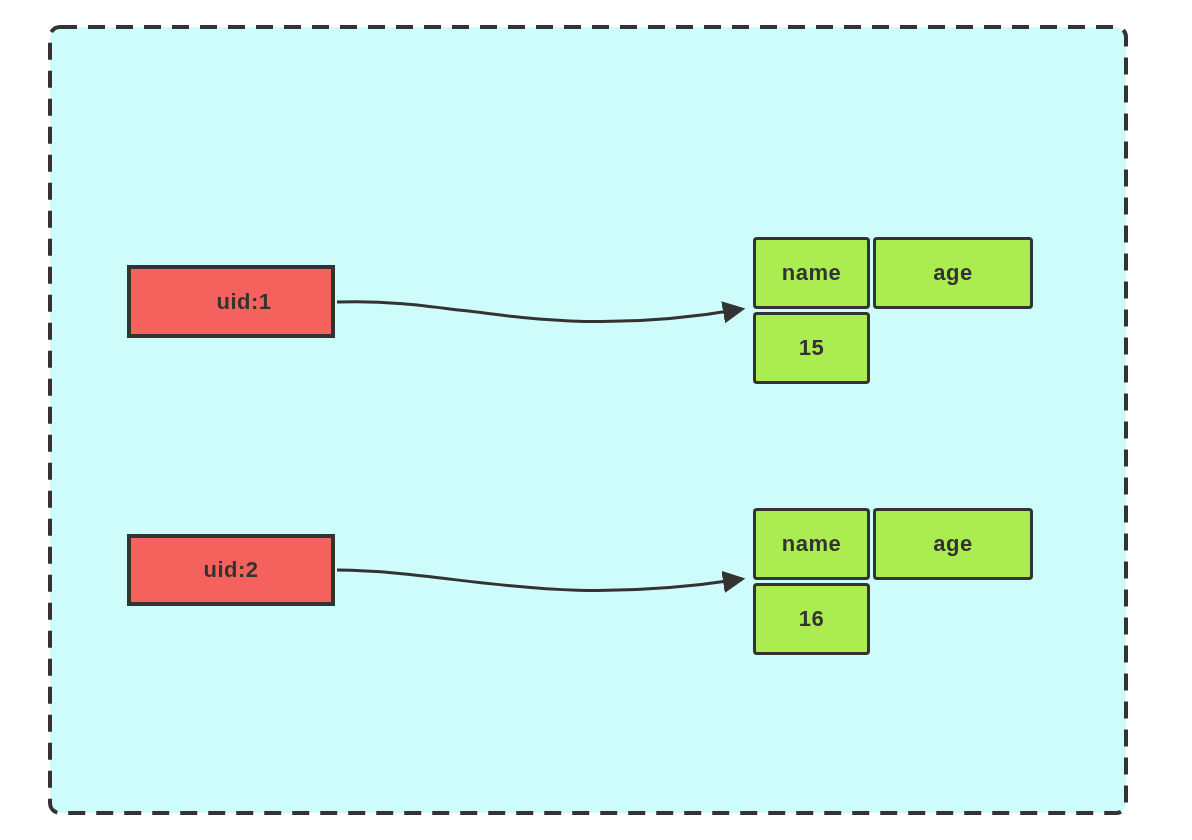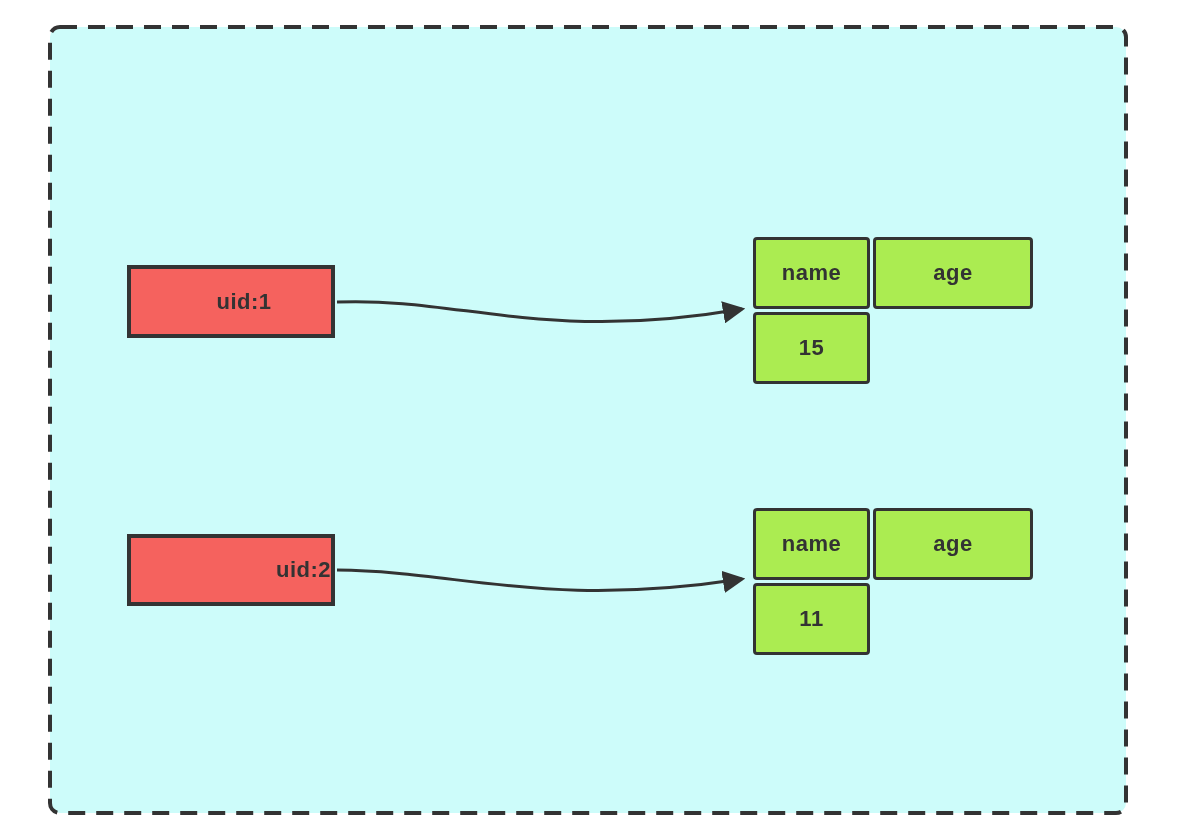--- a/index.html
+++ b/index.html
@@ -35,21 +35,21 @@
     justify-content: center;
     background: var(--node-red);
     border: 4px solid var(--stroke);
     color: var(--text);
     font-size: 22px;
     font-weight: bold;
     z-index: 2;
     letter-spacing: 0.5px;
   }
   .node-uid-1 { left: 127px; top: 265px; width: 208px; height: 73px; padding-left: 26px; }
-  .node-uid-2 { left: 127px; top: 534px; width: 208px; height: 72px; justify-content: flex-end; }
+  .node-uid-2 { left: 127px; top: 534px; width: 208px; height: 72px; }
   .kv-table {
     position: absolute;
     display: grid;
     grid-template-columns: 117px 160px;
     grid-auto-rows: 72px;
     gap: 3px;
     z-index: 2;
   }
   .kv-table-tom   { left: 753px; top: 237px; }
   .kv-table-jerry { left: 753px; top: 508px; }
@@ -105,17 +105,17 @@
   </div>
 
   <div class="kv-table kv-table-jerry">
     <div class="cell">
       <span>name</span>
     </div>
     <div class="cell">
       <span>age</span>
     </div>
     <div class="cell">
-      <span>11</span>
+      <span>16</span>
     </div>
   </div>
 
 </div>
 
 </body></html>

